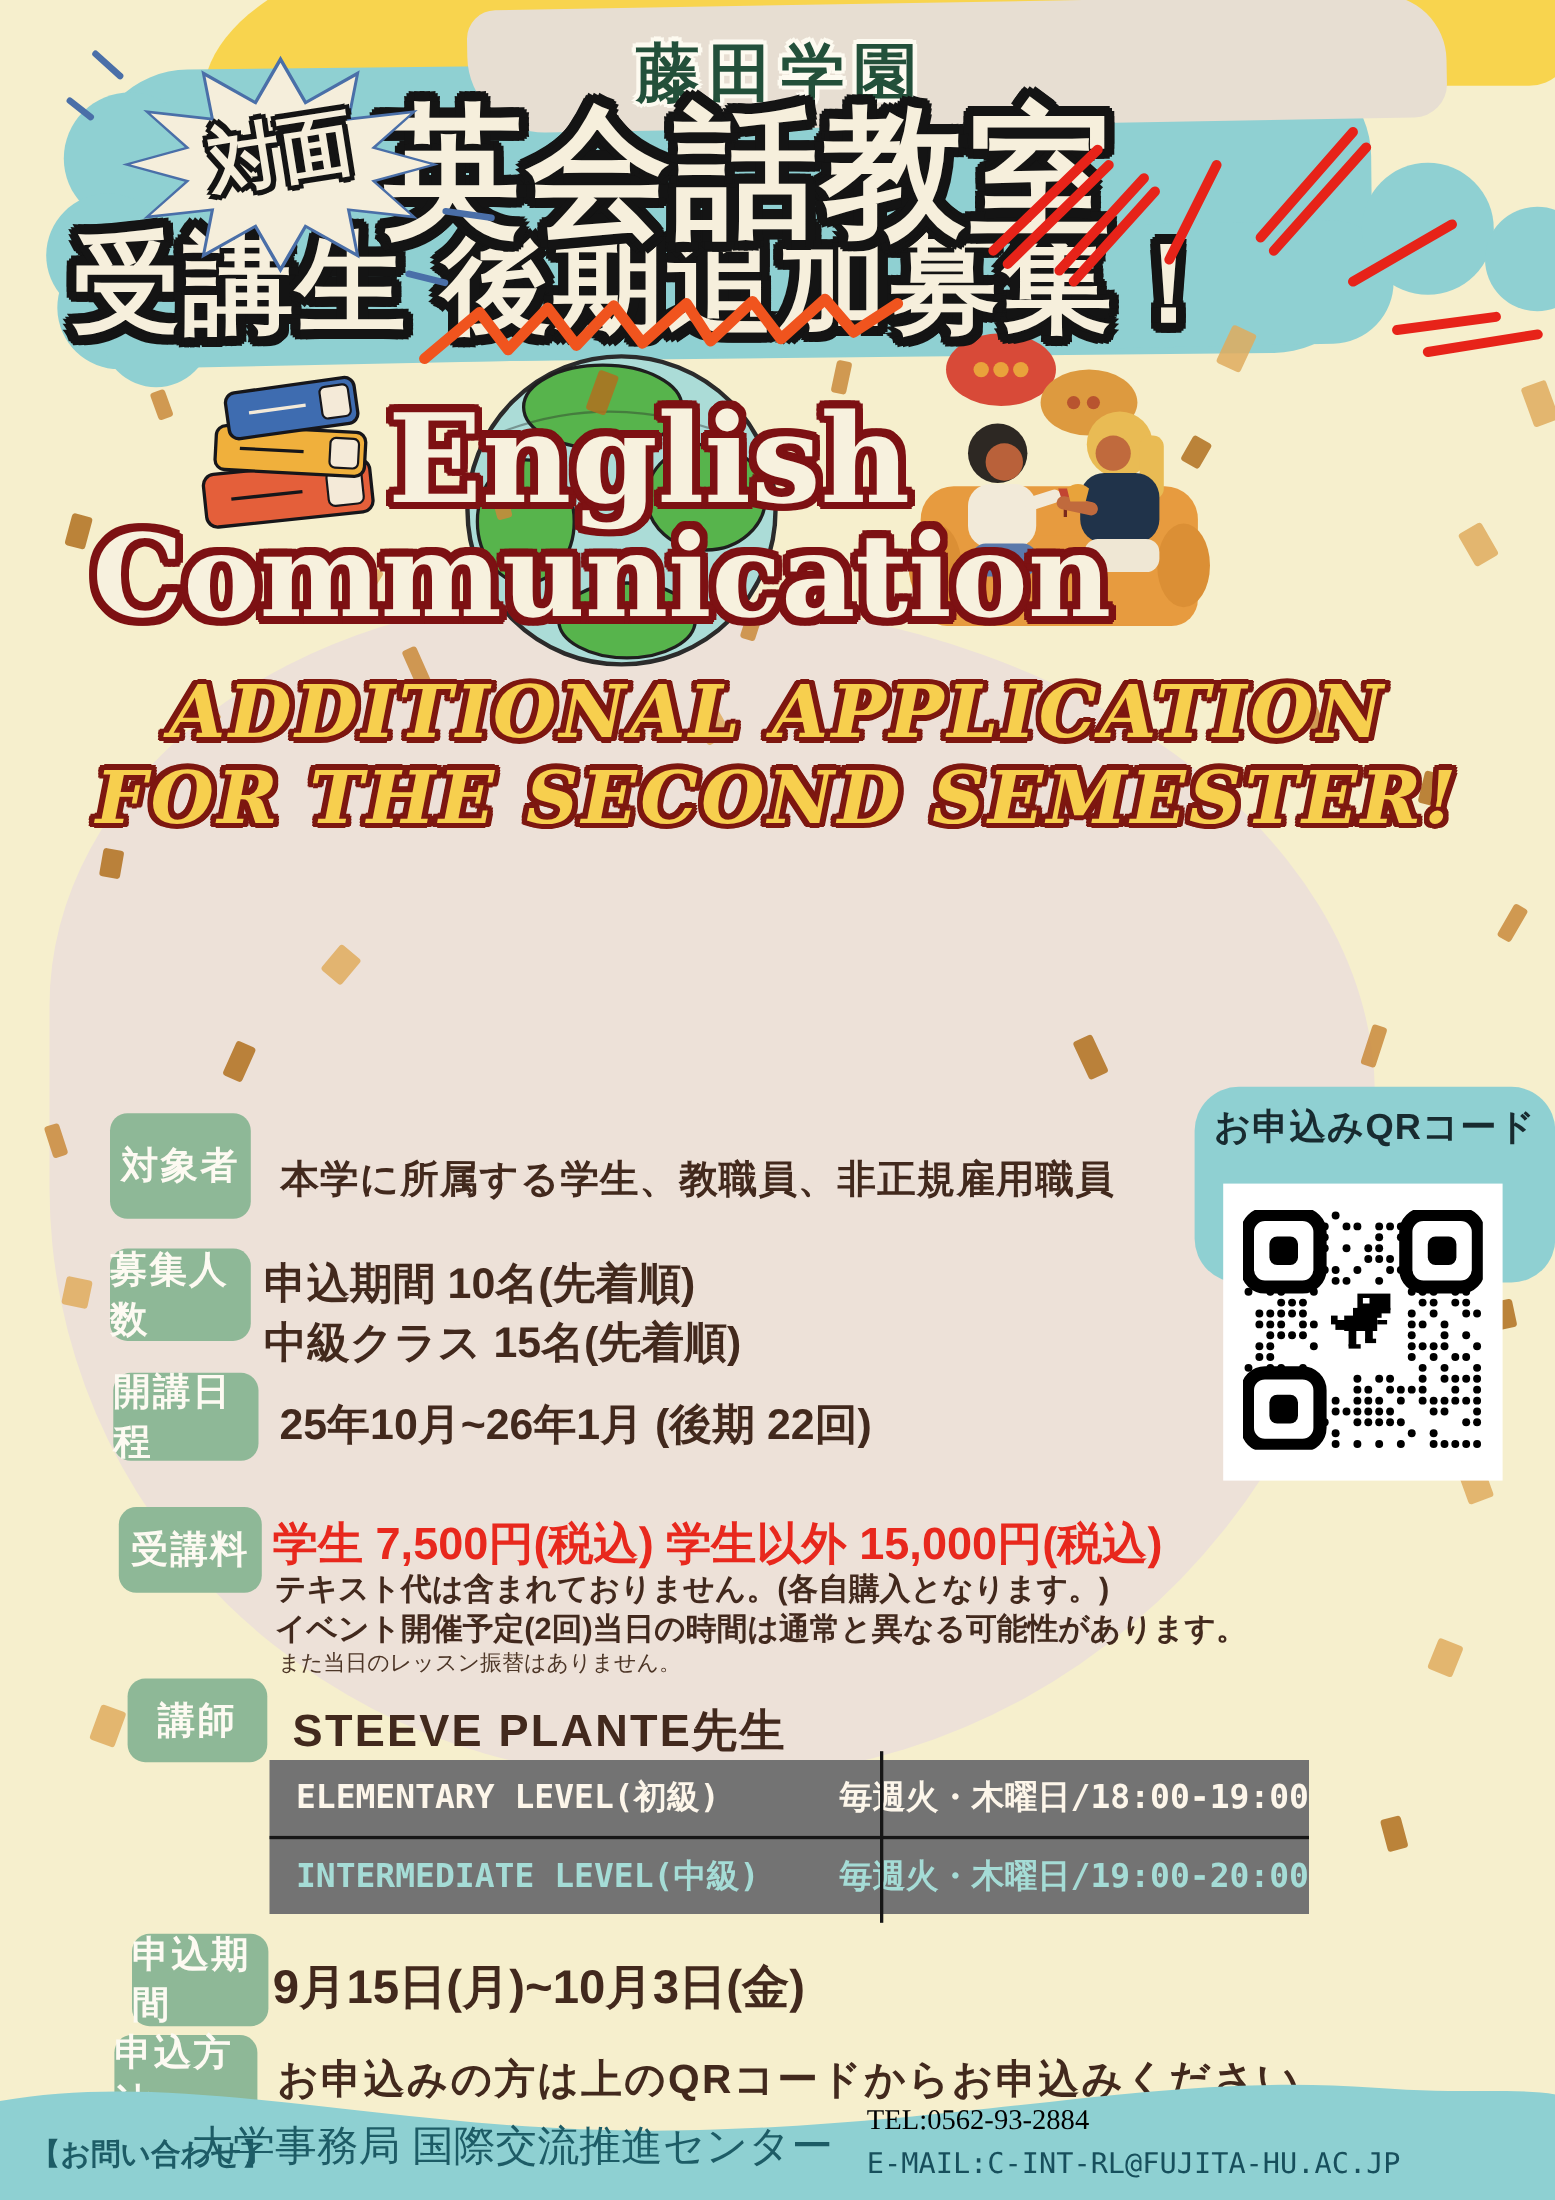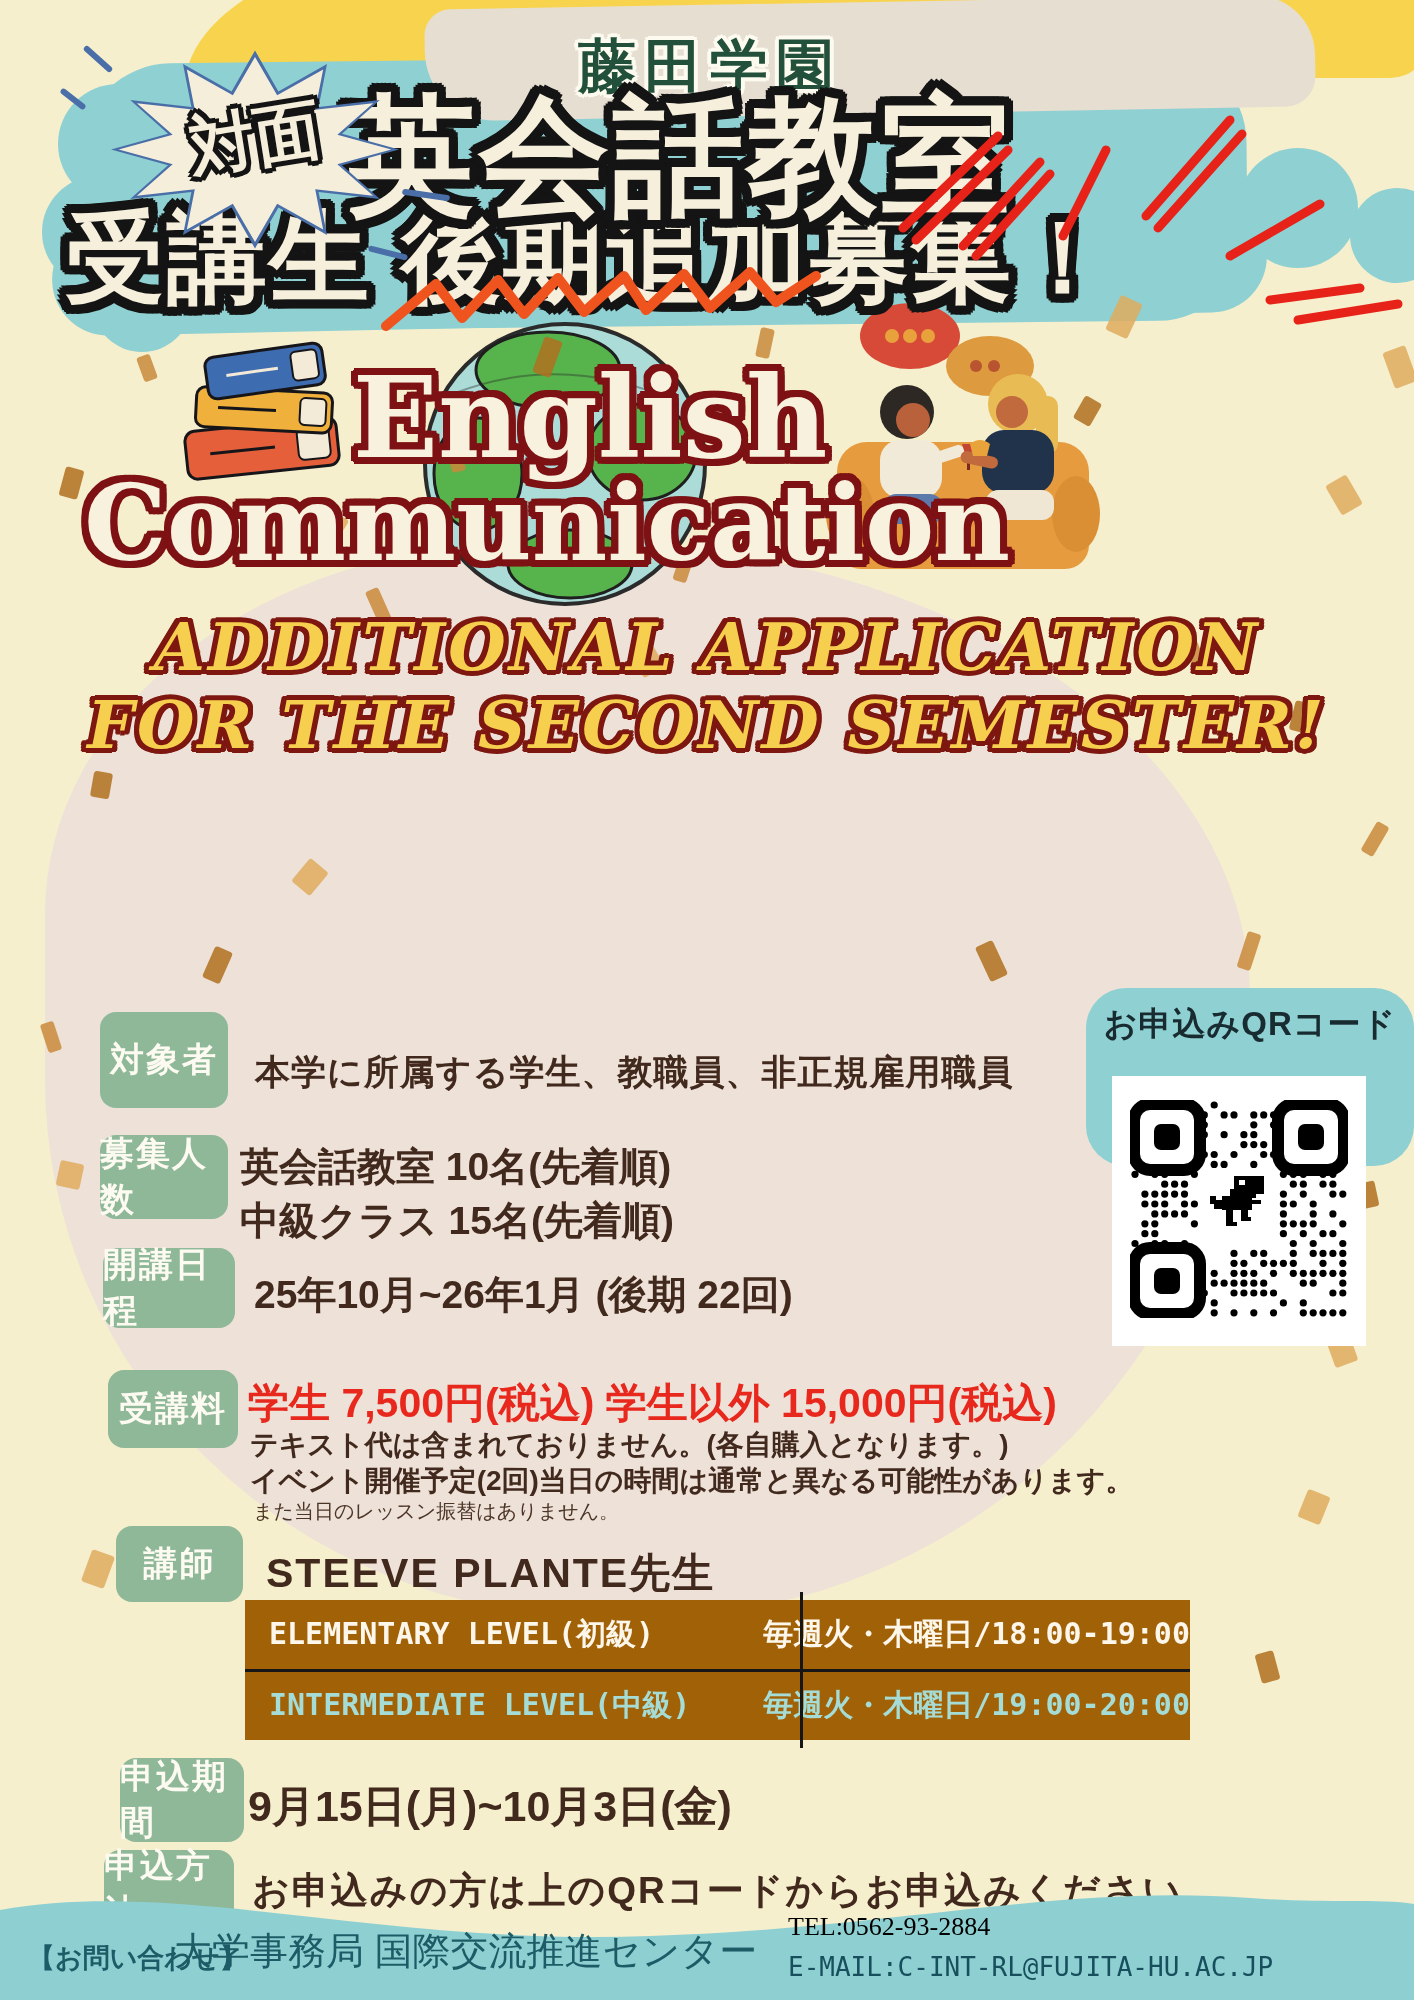--- a/index.html
+++ b/index.html
@@ -87,21 +87,21 @@
   .price { color:#e8281d; font-weight:bold; z-index:4; }
 
   
   .qr-box { left:1086px; top:988px; width:328px; height:178px; background:#8fd0d2;
     border-radius:40px; z-index:3; }
   .qr-label { left:1086px; top:1002px; width:328px; text-align:center; z-index:4;
     font-size:33px; font-weight:bold; color:#182b30; letter-spacing:1px; }
   .qr-card { left:1112px; top:1076px; width:254px; height:270px; background:#ffffff; z-index:4; }
 
   
-  .sched { left:245px; top:1600px; width:945px; height:140px; background:#a16207; z-index:4;
+  .sched { left:245px; top:1600px; width:945px; height:140px; background:#737373; z-index:4;
     display:flex; flex-direction:column; }
   .sched-row { flex:1; display:flex; align-items:center;
     font-family:"DejaVu Sans Mono","Liberation Mono",monospace; font-weight:bold; font-size:30px; }
   .sched-row + .sched-row { border-top:3px solid #161616; }
   .sched-lvl { width:545px; padding-left:24px; box-sizing:border-box; }
   .sched-time { flex:1; padding-left:30px; }
   .row-elem { color:#fdf6ea; }
   .row-int  { color:#a5dcd6; }
   .sched-vline { left:800px; top:1592px; width:3px; height:156px; background:#161616; z-index:5; }
 
@@ -229,21 +229,21 @@
 
   <div class="abs hero-en hero-1 nowrap stk-r7">English</div>
   <div class="abs hero-en hero-2 nowrap stk-r7">Communication</div>
   <div class="abs tagline tag-1 nowrap stk-r5">ADDITIONAL APPLICATION</div>
   <div class="abs tagline tag-2 nowrap stk-r5">FOR THE SECOND SEMESTER!</div>
 
   <div class="abs pill" style="left:100px;top:1012px;width:128px;height:96px;">対象者</div>
   <div class="abs jp nowrap" style="left:255px;top:1032px;font-size:35px;letter-spacing:1px;margin-top:17px;">本学に所属する学生、教職員、非正規雇用職員</div>
 
   <div class="abs pill" style="left:100px;top:1135px;width:128px;height:84px;">募集人数</div>
-  <div class="abs jp nowrap" style="left:240px;top:1140px;font-size:39px;">英会話教室 10名(先着順)</div>
+  <div class="abs jp nowrap" style="left:240px;top:1140px;font-size:39px;">申込期間 10名(先着順)</div>
   <div class="abs jp nowrap" style="left:240px;top:1194px;font-size:39px;">中級クラス 15名(先着順)</div>
 
   <div class="abs pill" style="left:103px;top:1248px;width:132px;height:80px;">開講日程</div>
   <div class="abs jp nowrap" style="left:254px;top:1268px;font-size:39px;">25年10月~26年1月 (後期 22回)</div>
 
   <div class="abs qr-box"></div>
   <div class="abs qr-label nowrap">お申込みQRコード</div>
   <div class="abs qr-card">
     <svg id="qr-svg" style="position:absolute;left:18px;top:24px;" width="218" height="218" viewBox="0 0 218 218">
         <circle cx="212.8" cy="212.8" r="3.6" fill="#000"></circle>

